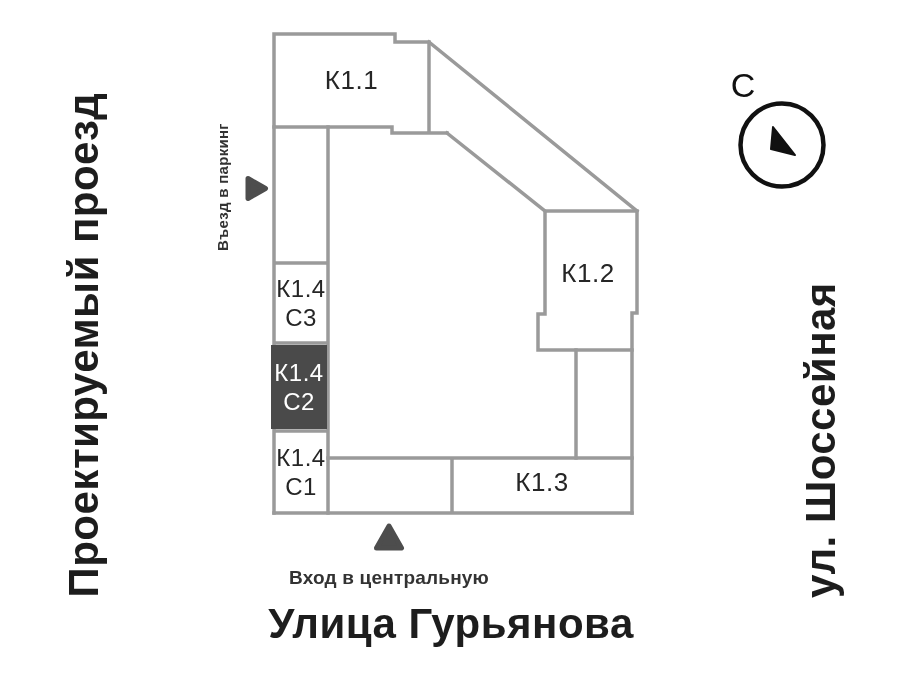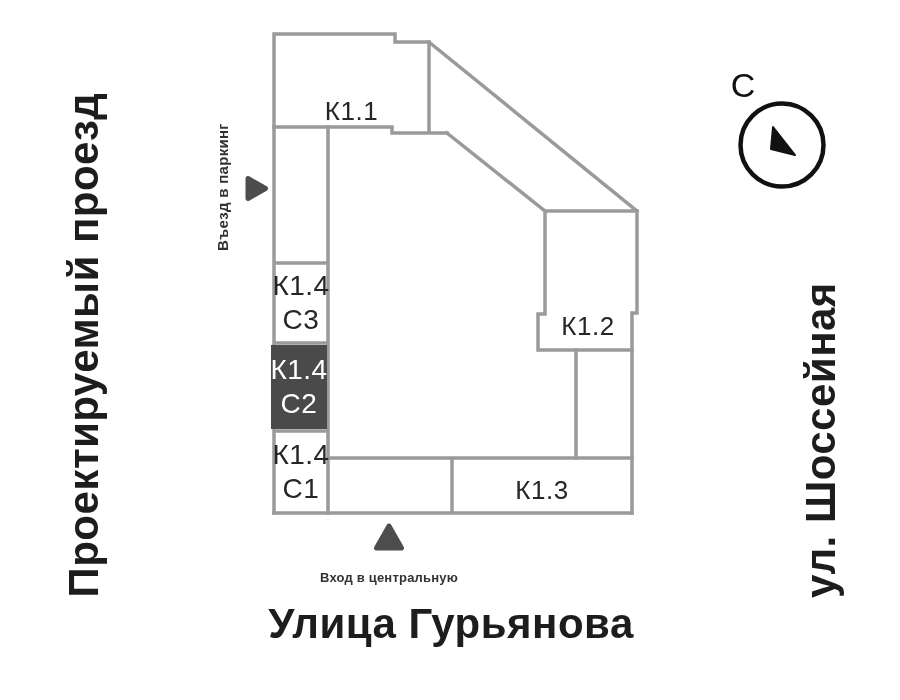--- a/index.html
+++ b/index.html
@@ -13,30 +13,30 @@
     position:absolute;white-space:nowrap;color:#1d1d1d;
     font-size:42px;font-weight:700;letter-spacing:.5px;
   }
   .street.vert{transform:translate(-50%,-50%) rotate(-90deg);}
   .street.horiz{transform:translate(-50%,-50%);}
   
   .block{
     position:absolute;display:flex;flex-direction:column;align-items:center;justify-content:center;
     color:#262626;text-align:center;cursor:pointer;line-height:1.22;letter-spacing:.5px;
   }
-  .block.big{font-size:26px;justify-content:flex-end;}
-  .block.small{font-size:28px;}
+  .block.big{font-size:26px;}
+  .block.small{font-size:24px;}
   .block.selected{background:#4a4a4a;color:#ffffff;}
   
   .note{
     position:absolute;color:#333333;font-weight:700;white-space:nowrap;
   }
   .note.parking{font-size:15px;transform:translate(-50%,-50%) rotate(-90deg);letter-spacing:.3px;}
   .note.entrance{
-    font-size:13px;transform:translate(-50%,-50%);text-align:center;line-height:1.25;letter-spacing:.2px;
+    font-size:19px;transform:translate(-50%,-50%);text-align:center;line-height:1.25;letter-spacing:.2px;
   }
   .compass-letter{
     position:absolute;transform:translate(-50%,-50%);
     font-size:34px;font-weight:400;color:#111111;
   }
 </style>
 </head>
 <body>
 
 <svg class="plan" width="900" height="700" viewBox="0 0 900 700">

